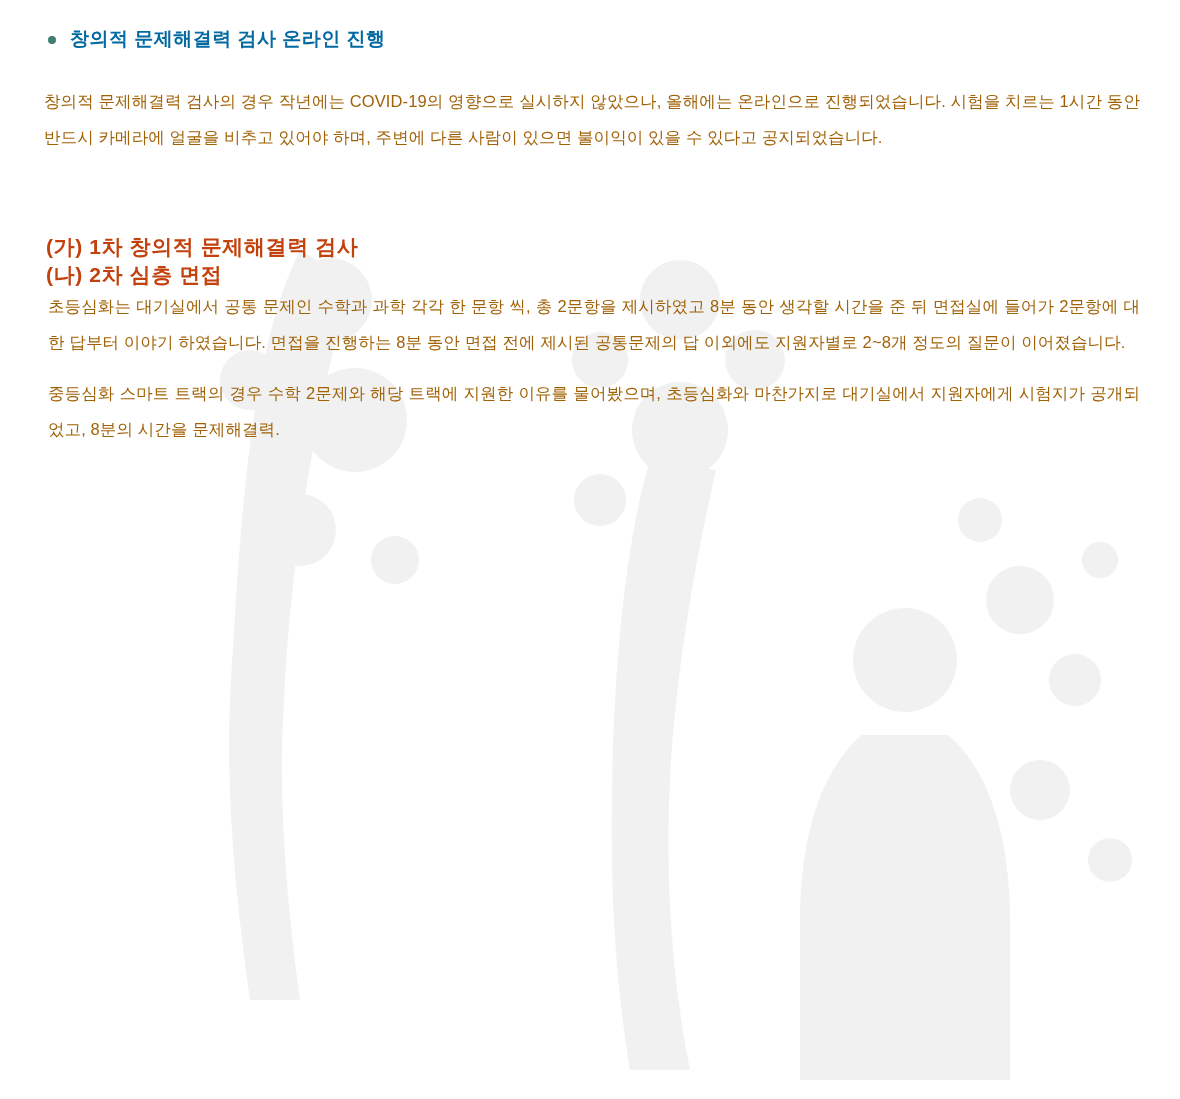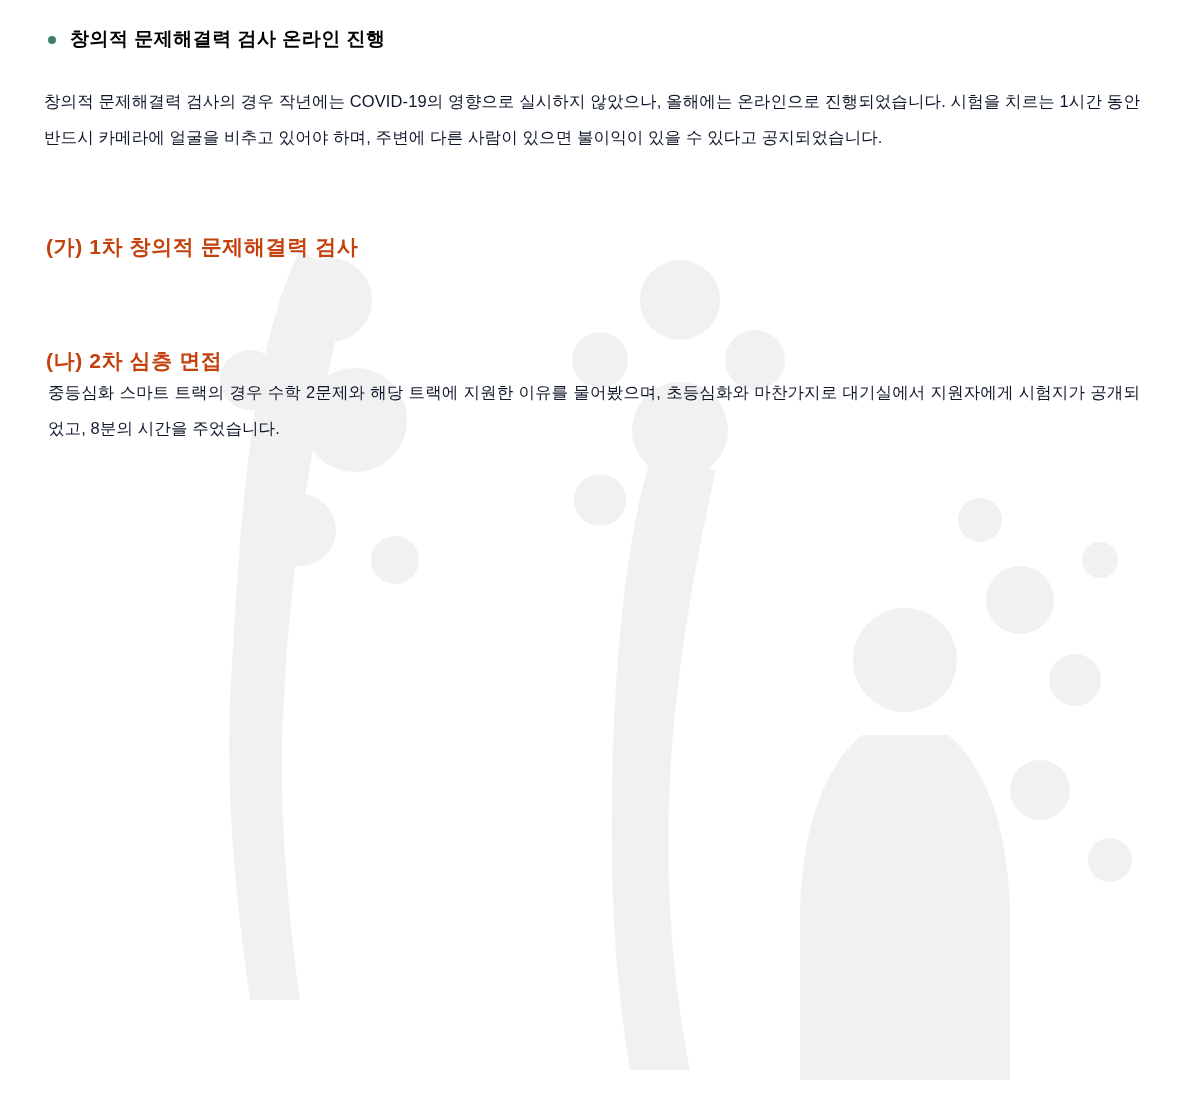--- a/index.html
+++ b/index.html
@@ -43,49 +43,49 @@
     width: 8px;
     height: 8px;
     border-radius: 50%;
     background: #3f7f72;
     margin: 12px 14px 0 4px;
     flex: 0 0 auto;
   }
   .bullet-text {
     font-size: 19px;
     font-weight: bold;
-    color: #000000;
+    color: #0369a1;
     letter-spacing: 0.5px;
     line-height: 1.6;
   }
 
   
   .para {
     font-size: 16.5px;
     line-height: 2.15;
-    color: #0f172a;
+    color: #a16207;
     text-align: justify;
     text-justify: inter-character;
     margin: 0;
     letter-spacing: 0.1px;
   }
   .para.first-block { margin-top: 30px; }
   .para + .para { margin-top: 16px; }
 
   
   .section-heading {
     font-size: 21px;
     font-weight: bold;
     color: #c2410c;
     letter-spacing: 0.6px;
     margin: 0;
     padding-left: 2px;
   }
   .gap-before-heading-1 { margin-top: 78px; }
-  .gap-before-heading-2 { margin-top: 86px; }
+  .gap-before-heading-2 { }
   .after-heading { margin-top: 30px; }
 
   .indent-block { padding-left: 4px; }
 </style>
 </head>
 <body>
 
 <svg class="watermark" viewBox="0 0 1180 1099" xmlns="http://www.w3.org/2000/svg" aria-hidden="true">
   <g fill="#f1f1f1">
 
@@ -120,16 +120,17 @@
     <span class="bullet-dot"></span>
     <span class="bullet-text">창의적 문제해결력 검사 온라인 진행</span>
   </div>
 
   <p class="para first-block">창의적 문제해결력 검사의 경우 작년에는 COVID-19의 영향으로 실시하지 않았으나, 올해에는 온라인으로 진행되었습니다. 시험을 치르는 1시간 동안 반드시 카메라에 얼굴을 비추고 있어야 하며, 주변에 다른 사람이 있으면 불이익이 있을 수 있다고 공지되었습니다.</p>
 
   <h2 class="section-heading gap-before-heading-1">(가) 1차 창의적 문제해결력 검사</h2>
 
   <h2 class="section-heading gap-before-heading-2">(나) 2차 심층 면접</h2>
   <div class="indent-block">
-    <p class="para">중등심화 스마트 트랙의 경우 수학 2문제와 해당 트랙에 지원한 이유를 물어봤으며, 초등심화와 마찬가지로 대기실에서 지원자에게 시험지가 공개되었고, 8분의 시간을 주었습니다.</p>
+    <p class="para">초등심화는 대기실에서 공통 문제인 수학과 과학 각각 한 문항 씩, 총 2문항을 제시하였고 8분 동안 생각할 시간을 준 뒤 면접실에 들어가 2문항에 대한 답부터 이야기 하였습니다. 면접을 진행하는 8분 동안 면접 전에 제시된 공통문제의 답 이외에도 지원자별로 2~8개 정도의 질문이 이어졌습니다.</p>
+    <p class="para">중등심화 스마트 트랙의 경우 수학 2문제와 해당 트랙에 지원한 이유를 물어봤으며, 초등심화와 마찬가지로 대기실에서 지원자에게 시험지가 공개되었고, 8분의 시간을 문제해결력.</p>
   </div>
 
 </div>
 
 </body></html>

